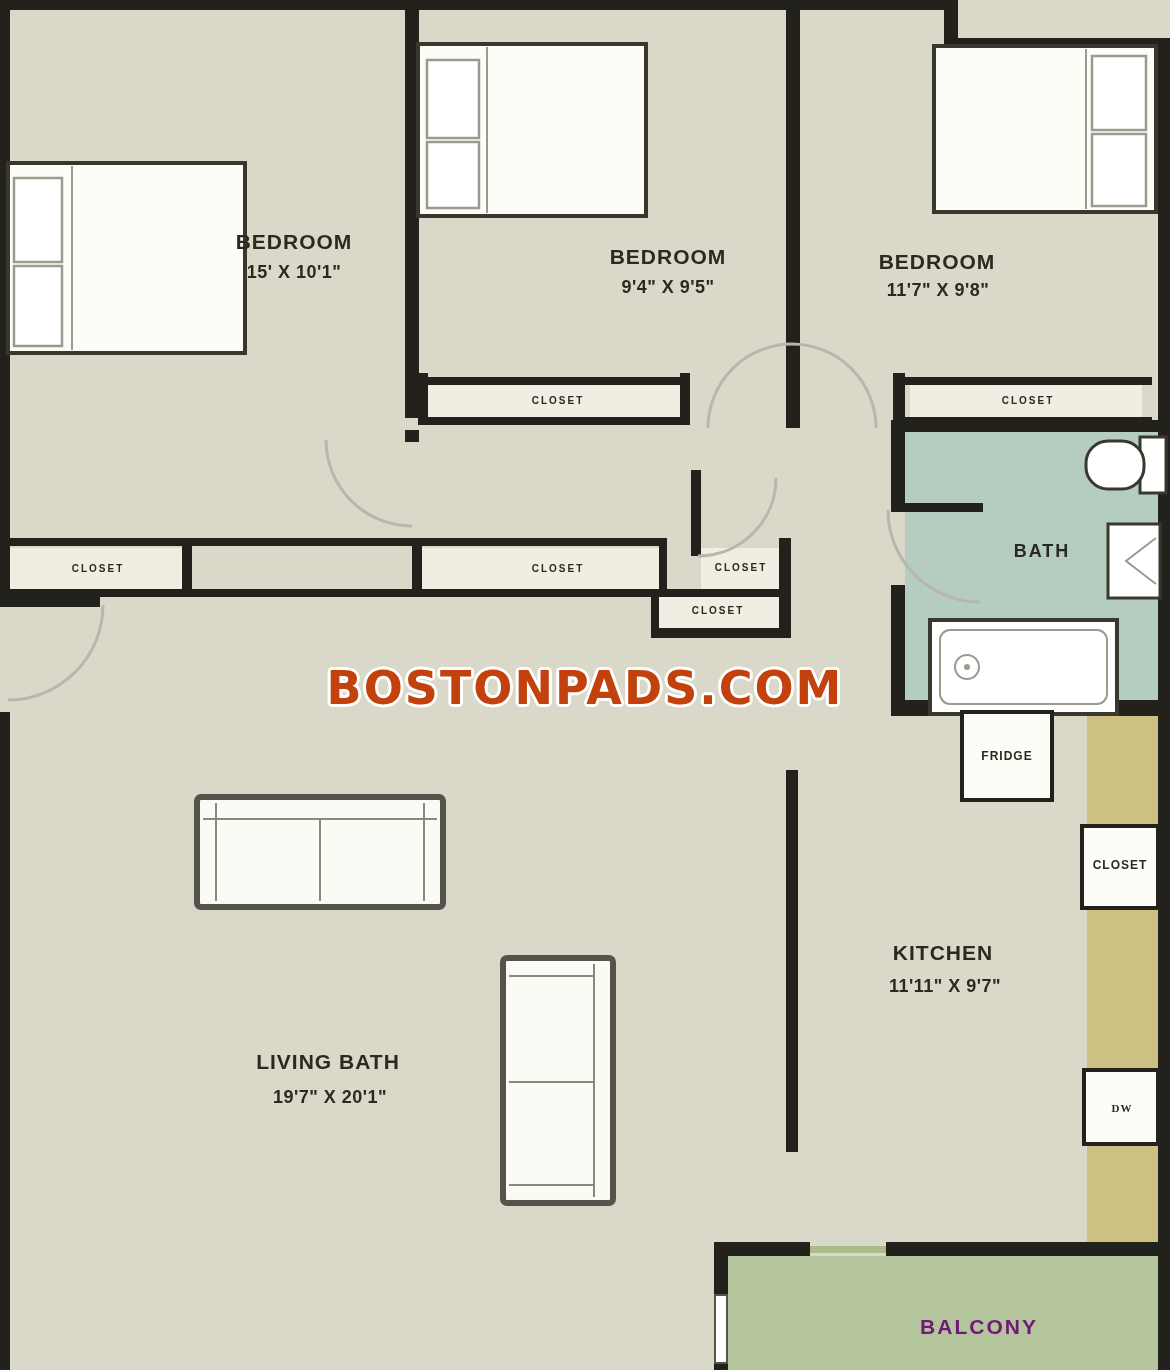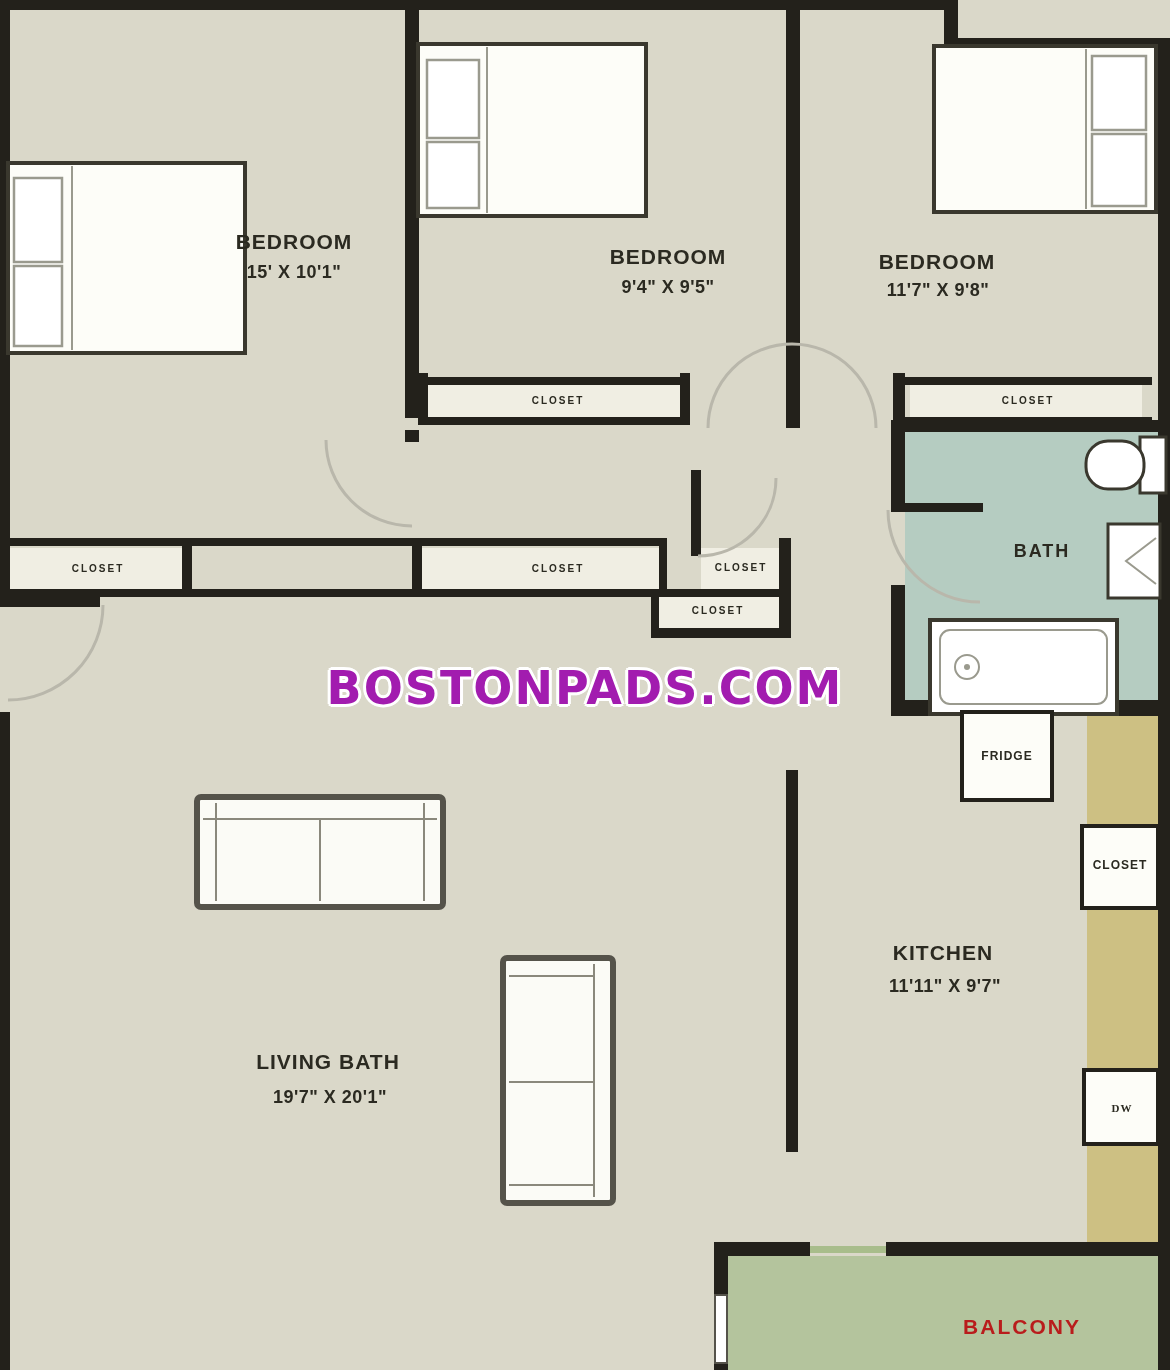--- a/index.html
+++ b/index.html
@@ -7,22 +7,22 @@
         font-family:"Liberation Sans",sans-serif;}
   .plan svg{position:absolute;left:0;top:0;}
   .lbl{position:absolute;transform:translate(-50%,-50%);font-weight:bold;
        color:#2b2a21;white-space:nowrap;line-height:1.1;text-align:center;}
   .name{font-size:21px;letter-spacing:1px;}
   .dims{font-size:18px;letter-spacing:.5px;}
   .closet{font-size:10px;letter-spacing:2px;}
   .applbl{font-size:12px;letter-spacing:1px;}
   .dwlbl{font-size:11px;letter-spacing:1px;font-family:Liberation Serif, serif;}
   .bathlbl{font-size:18px;letter-spacing:2px;}
-  .balconylbl{font-size:21px;letter-spacing:2px;color:#b91c1c;margin-left:43px;}
-  .watermark{font-size:46px;letter-spacing:2px;color:#a21caf;
+  .balconylbl{font-size:21px;letter-spacing:2px;color:#701a75;}
+  .watermark{font-size:46px;letter-spacing:2px;color:#c2410c;
        font-family:"DejaVu Sans","Liberation Sans",sans-serif;
        text-shadow:-3px 0 0 #fff,3px 0 0 #fff,0 -3px 0 #fff,0 3px 0 #fff,
                    -2px -2px 0 #fff,2px -2px 0 #fff,-2px 2px 0 #fff,2px 2px 0 #fff;}
 </style>
 </head>
 <body>
 
 <div class="plan">
 
   <svg width="1170" height="1370" viewBox="0 0 1170 1370">

